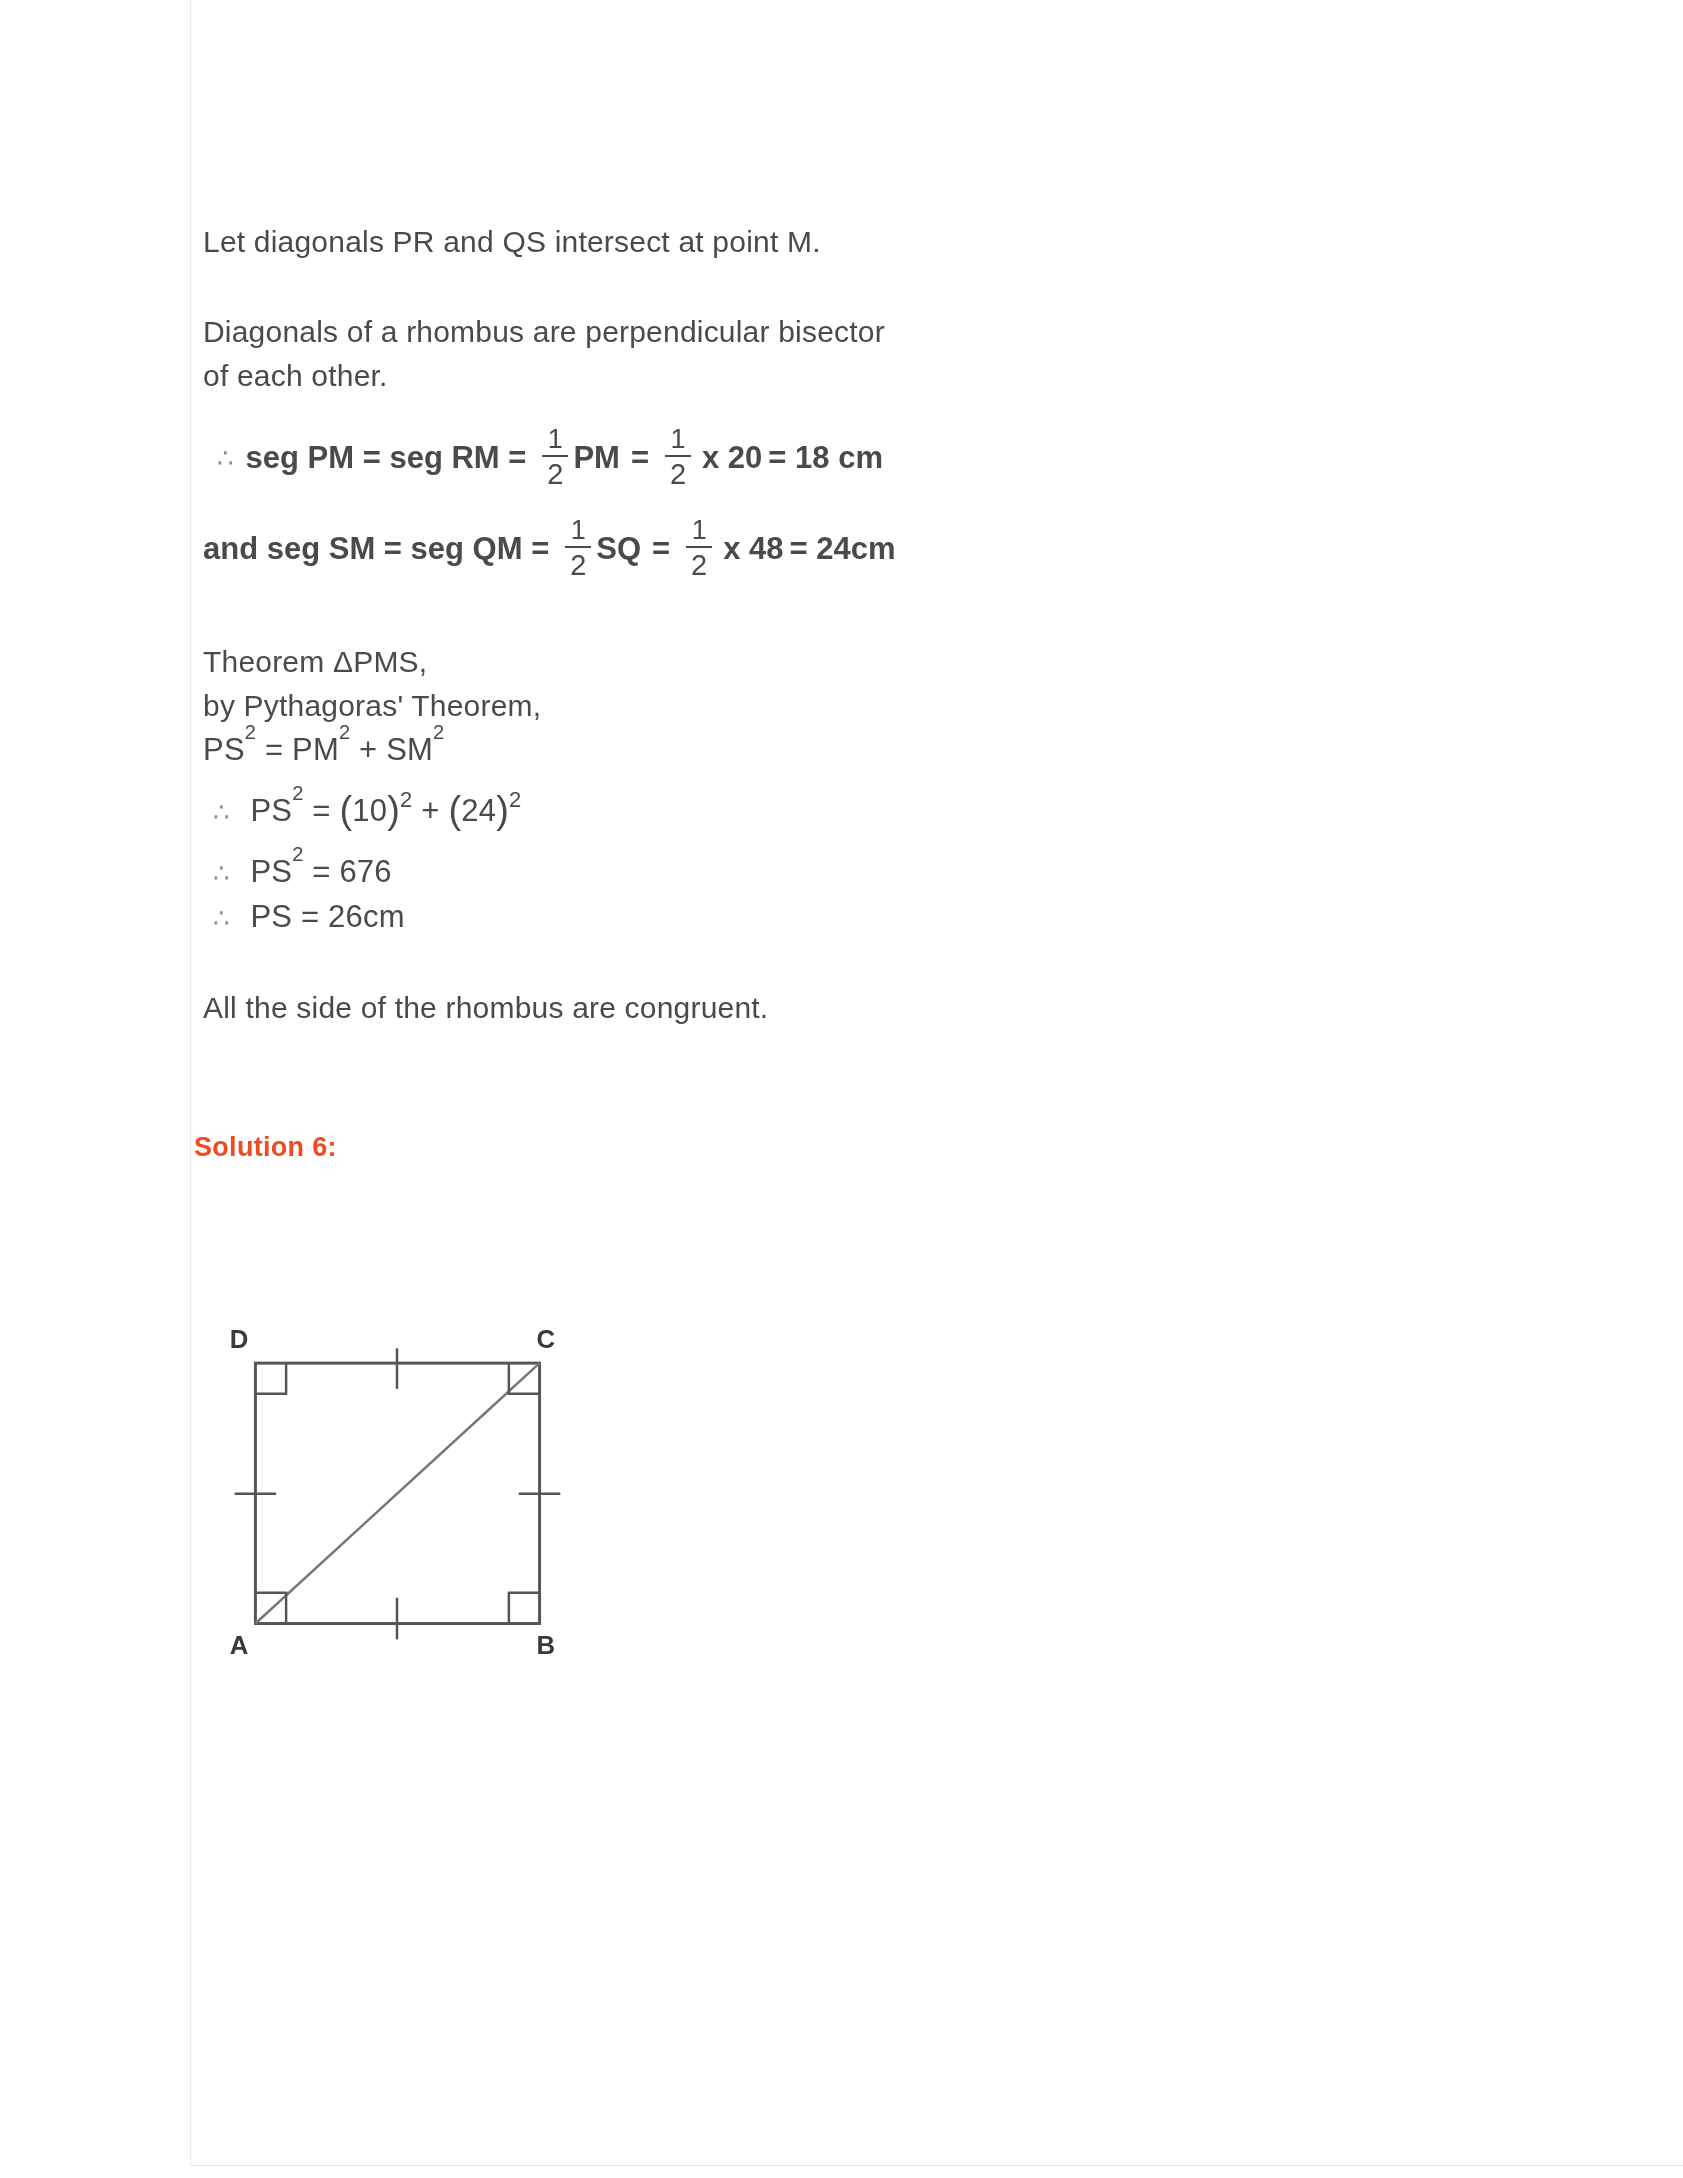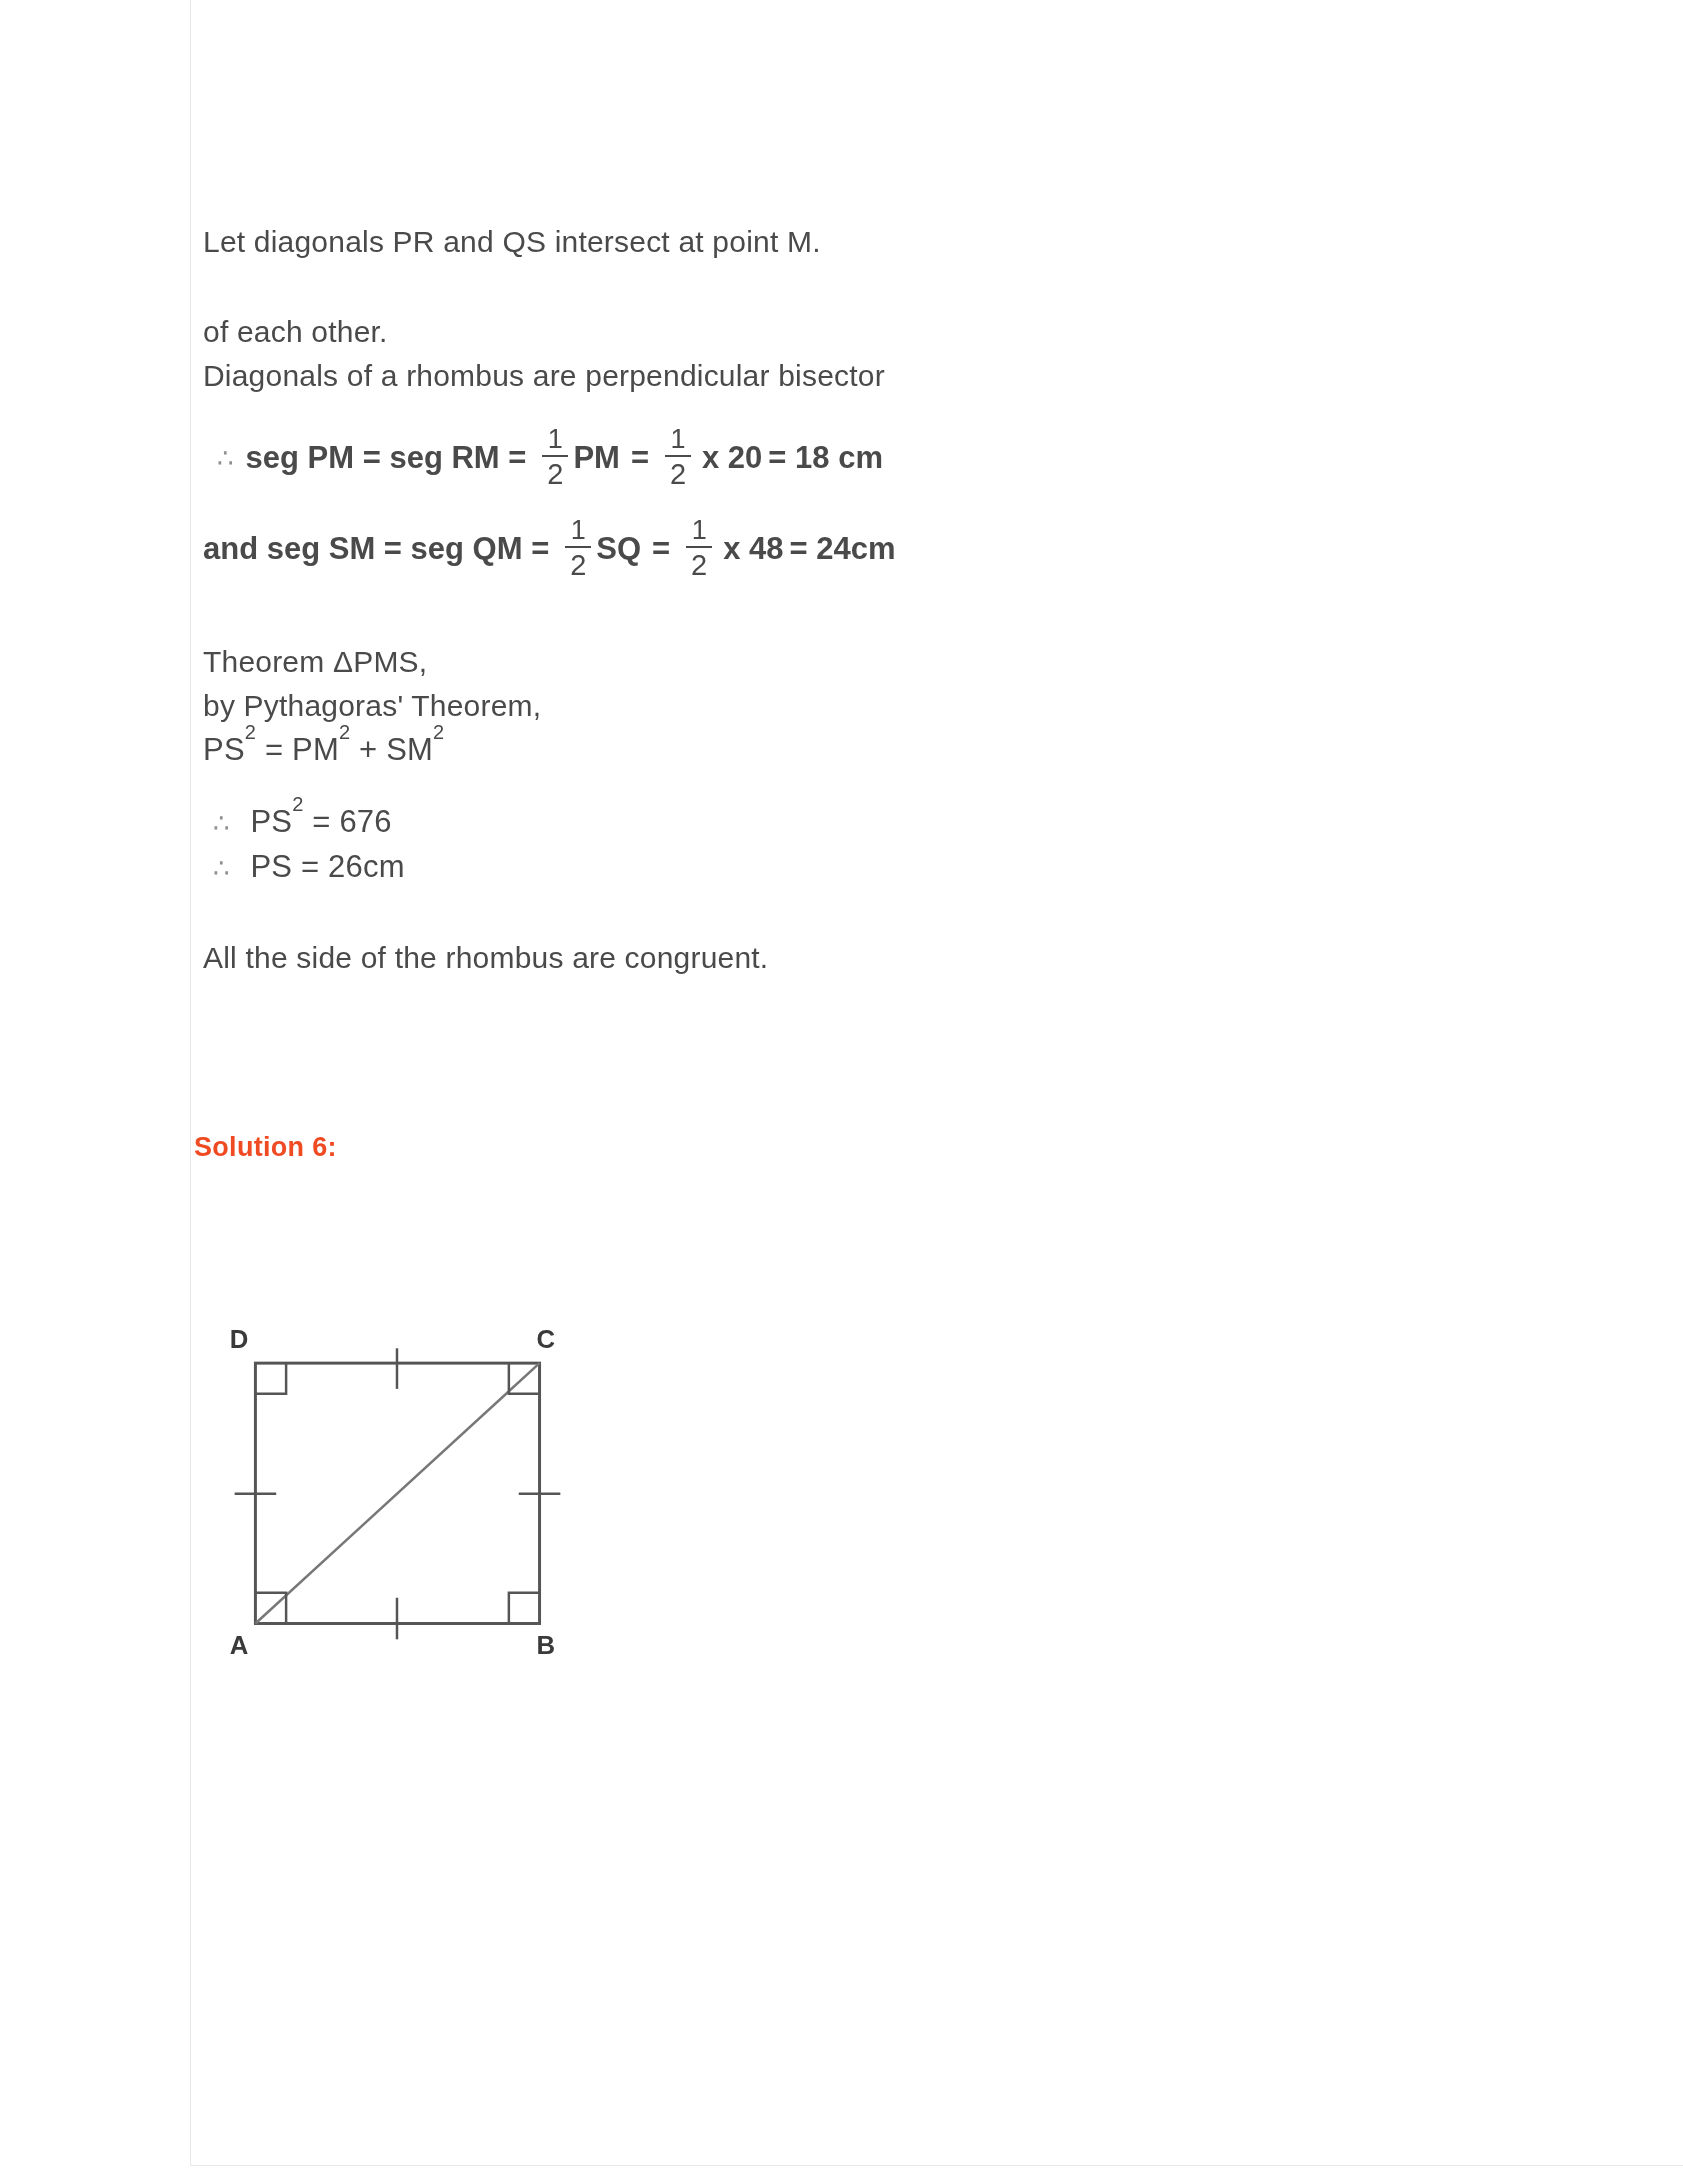--- a/index.html
+++ b/index.html
@@ -138,22 +138,22 @@
 <div class="page">
 
   <div class="page-frame"></div>
 
   <div class="content">
 
     <div class="ln">Let diagonals PR and QS intersect at point M.</div>
 
     <div class="gap-lg"></div>
 
+    <div class="ln">Diagonals of a rhombus are perpendicular bisector</div>
     <div class="ln">of each other.</div>
-    <div class="ln">Diagonals of a rhombus are perpendicular bisector</div>
 
     <div class="gap-sm"></div>
 
     <div class="mathrow indent-2">
       <span class="ther">∴</span>
       <span class="sp"></span>
       <span class="tok">seg PM = seg RM =</span>
       <span class="sp"></span>
       <span class="frac">
         <span class="num">1</span>
@@ -202,20 +202,24 @@
 
     <div class="ln">Theorem ΔPMS,</div>
     <div class="ln">by Pythagoras' Theorem,</div>
 
     <div class="ln big">
       <span>PS</span><span class="sup">2</span><span> = </span><span>PM</span><span class="sup">2</span><span> + </span><span>SM</span><span class="sup">2</span>
     </div>
 
     <div class="gap-sm"></div>
 
+    <div class="ln big indent-1">
+      <span class="ther">∴</span>
+      <span class="sp"></span><span>PS</span><span class="sup">2</span><span> = </span><span class="par">(</span><span>10</span><span class="par">)</span><span class="supbig">2</span><span> + </span><span class="par">(</span><span>24</span><span class="par">)</span><span class="supbig">2</span>
+    </div>
 
     <div class="gap-sm"></div>
 
     <div class="ln big indent-1">
       <span class="ther">∴</span>
       <span class="sp"></span><span>PS</span><span class="sup">2</span><span> = 676</span>
     </div>
 
     <div class="ln big indent-1">
       <span class="ther">∴</span>

